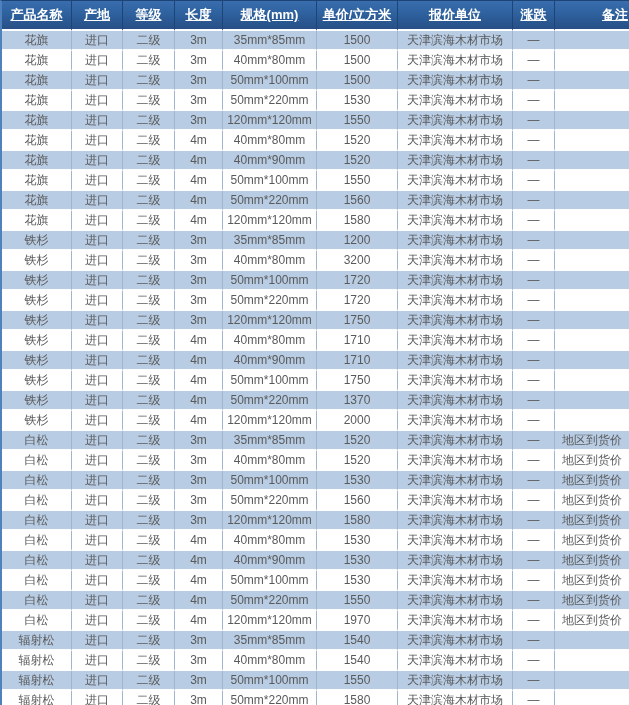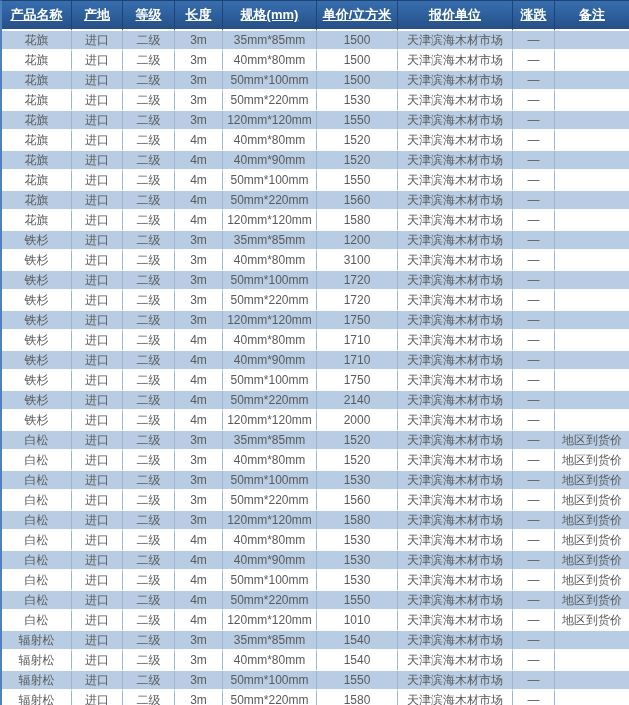--- a/index.html
+++ b/index.html
@@ -32,21 +32,21 @@
     color: var(--header-text, #ffffff);
     text-align: center;
     vertical-align: middle;
     background: linear-gradient(to bottom, #3a6dad 0%, var(--header-bg, #2e619e) 45%, #274f86 100%);
     border-right: 1px solid var(--header-border, #1c4476);
     border-bottom: 2px solid #ffffff;
     white-space: nowrap;
     overflow: hidden;
     text-decoration: underline;
   }
-  .price-table th:last-child { border-right: none; }
+  .price-table th:last-child { border-right: none; text-align: right; }
 
   .price-table td {
     height: 20px;
     padding: 0 1px;
     text-align: center;
     vertical-align: middle;
     border-right: 1px solid var(--grid-line, #a0b6d0);
     border-bottom: 2px solid #ffffff;
     white-space: nowrap;
     overflow: hidden;
@@ -207,21 +207,21 @@
         <td>天津滨海木材市场</td>
         <td>—</td>
         <td></td>
       </tr>
       <tr>
         <td>铁杉</td>
         <td>进口</td>
         <td>二级</td>
         <td>3m</td>
         <td>40mm*80mm</td>
-        <td>3100</td>
+        <td>3200</td>
         <td>天津滨海木材市场</td>
         <td>—</td>
         <td></td>
       </tr>
       <tr class="alt">
         <td>铁杉</td>
         <td>进口</td>
         <td>二级</td>
         <td>3m</td>
         <td>50mm*100mm</td>
@@ -284,21 +284,21 @@
         <td>天津滨海木材市场</td>
         <td>—</td>
         <td></td>
       </tr>
       <tr class="alt">
         <td>铁杉</td>
         <td>进口</td>
         <td>二级</td>
         <td>4m</td>
         <td>50mm*220mm</td>
-        <td>2140</td>
+        <td>1370</td>
         <td>天津滨海木材市场</td>
         <td>—</td>
         <td></td>
       </tr>
       <tr>
         <td>铁杉</td>
         <td>进口</td>
         <td>二级</td>
         <td>4m</td>
         <td>120mm*120mm</td>
@@ -405,21 +405,21 @@
         <td>天津滨海木材市场</td>
         <td>—</td>
         <td>地区到货价</td>
       </tr>
       <tr>
         <td>白松</td>
         <td>进口</td>
         <td>二级</td>
         <td>4m</td>
         <td>120mm*120mm</td>
-        <td>1010</td>
+        <td>1970</td>
         <td>天津滨海木材市场</td>
         <td>—</td>
         <td>地区到货价</td>
       </tr>
       <tr class="alt">
         <td>辐射松</td>
         <td>进口</td>
         <td>二级</td>
         <td>3m</td>
         <td>35mm*85mm</td>

